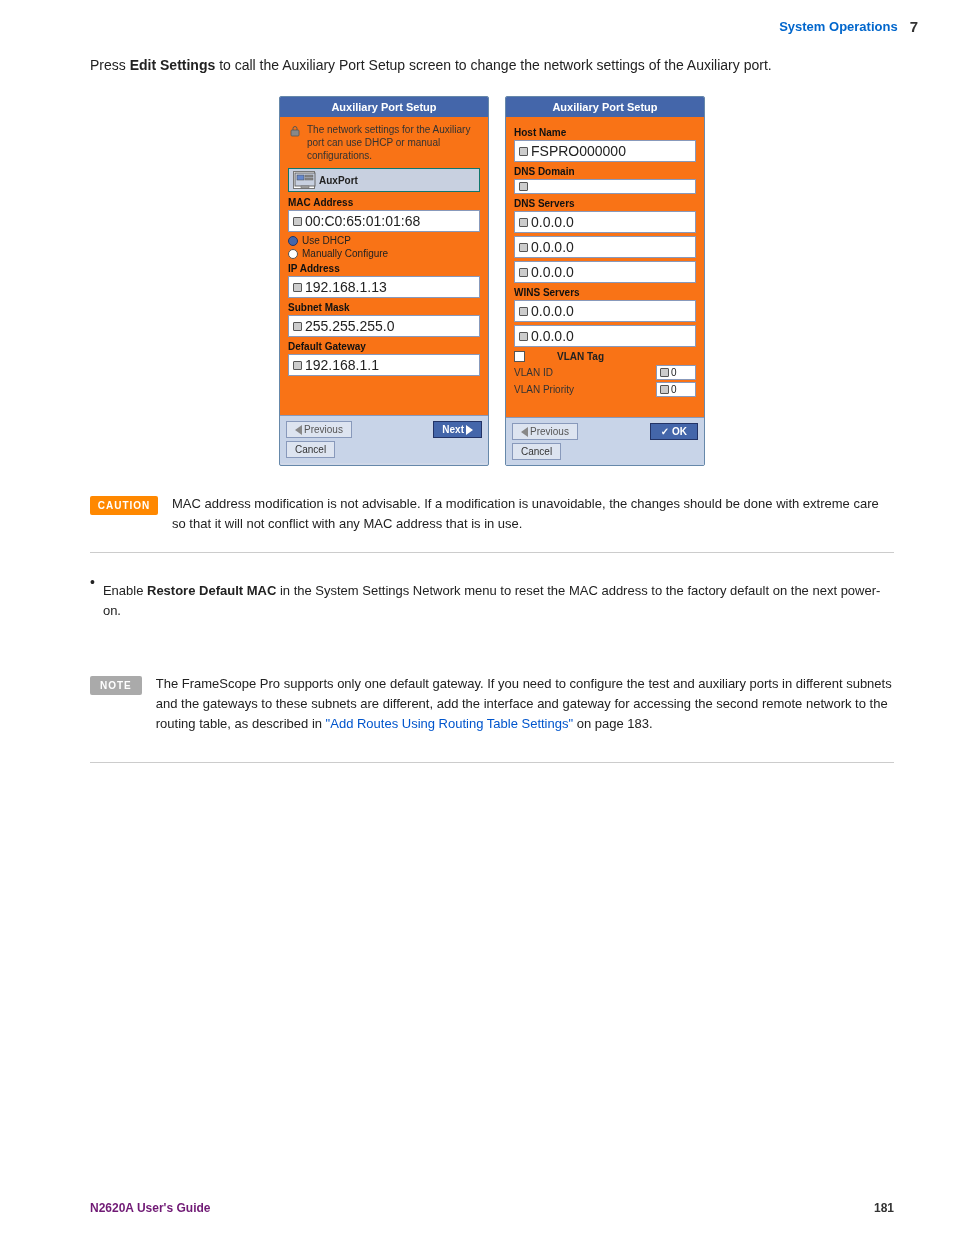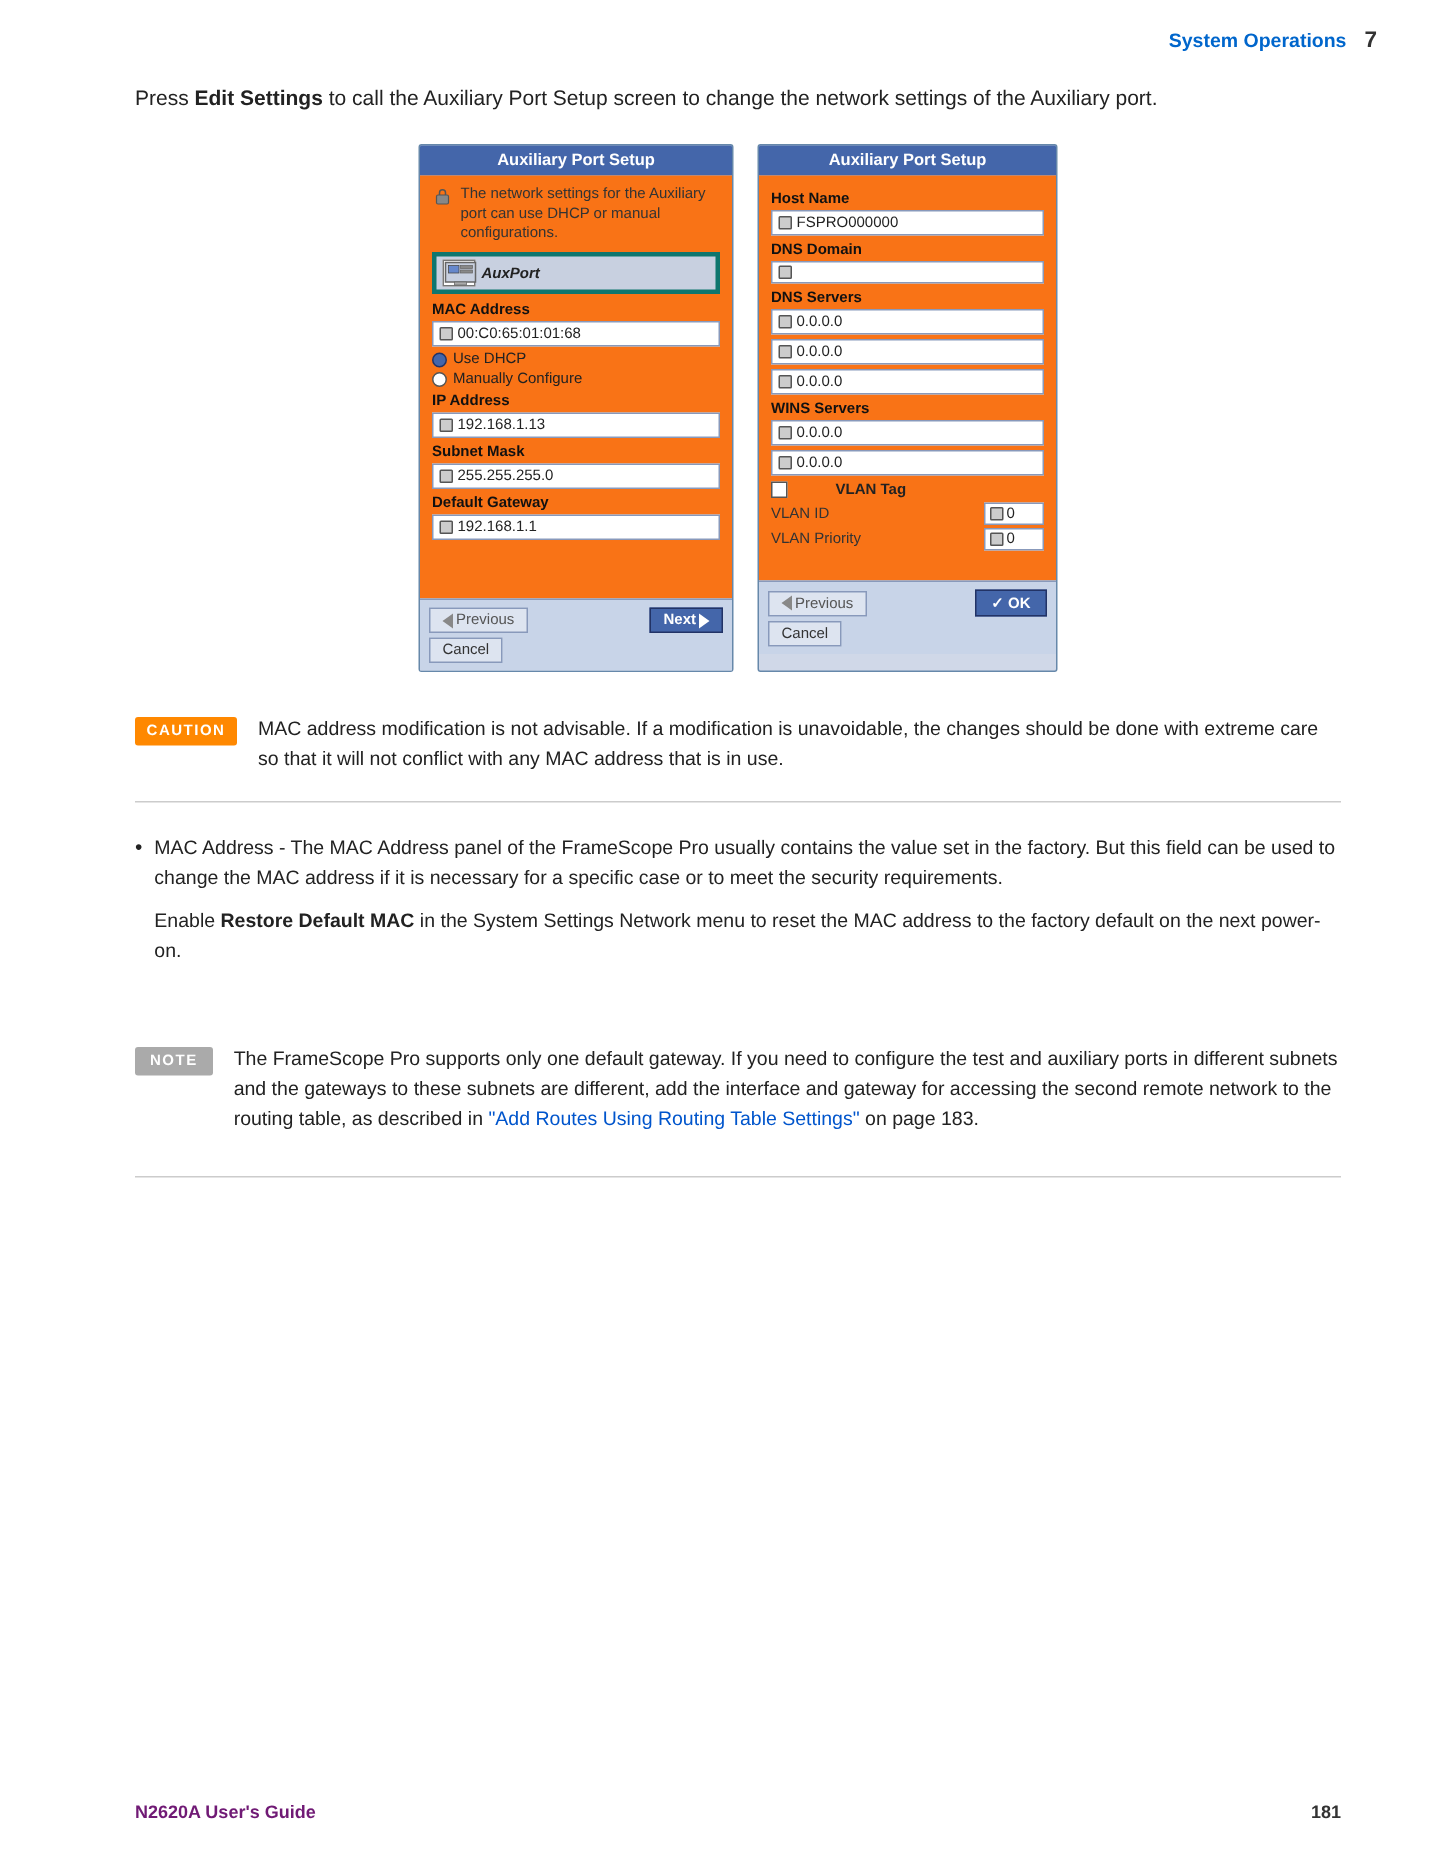--- a/index.html
+++ b/index.html
@@ -91,22 +91,21 @@
       color: #333;
       line-height: 1.3;
     }
     .device-row {
       display: flex;
       align-items: center;
       gap: 4px;
       margin-bottom: 5px;
       background: #c8d0e0;
       padding: 2px 4px;
-      border: 3px solid #0f766e;
-      font-style: italic;
+      border: 1px solid #0f766e;
     }
     .device-icon {
       width: 22px;
       height: 18px;
       background: #fff;
       border: 1px solid #777;
       display: inline-block;
       font-size: 8px;
       text-align: center;
       line-height: 18px;
@@ -115,21 +114,21 @@
       font-size: 10px;
       font-weight: bold;
       color: #111;
       margin-top: 4px;
       margin-bottom: 2px;
     }
     .field-input {
       background: #ffffff;
       border: 1px solid #8899bb;
       padding: 2px 4px;
-      font-size: 10px;
+      font-size: 14px;
       width: 100%;
       display: flex;
       align-items: center;
       gap: 3px;
       margin-bottom: 3px;
     }
     .radio-row {
       display: flex;
       align-items: center;
       gap: 4px;
@@ -557,21 +556,20 @@
 
   <div class="caution-block">
     <div class="caution-badge">CAUTION</div>
     <p class="caution-text">MAC address modification is not advisable. If a modification is unavoidable, the changes should be done with extreme care so that it will not conflict with any MAC address that is in use.</p>
   </div>
 
   <div class="bullet-section">
     <div class="bullet-item">
       <span class="bullet-dot">•</span>
       <div>
-        <p class="bullet-text">MAC Address - The MAC Address panel of the FrameScope Pro usually contains the value set in the factory. But this field can be used to change the MAC address if it is necessary for a specific case or to meet the security requirements.</p>
         <p class="bullet-sub-text" style="margin-left:0;">
           <span>Enable </span><strong>Restore Default MAC</strong><span> in the System Settings Network menu to reset the MAC address to the factory default on the next power-on.</span>
         </p>
       </div>
     </div>
   </div>
 
   <div class="note-block">
     <div class="note-badge">NOTE</div>
     <p class="note-text">

